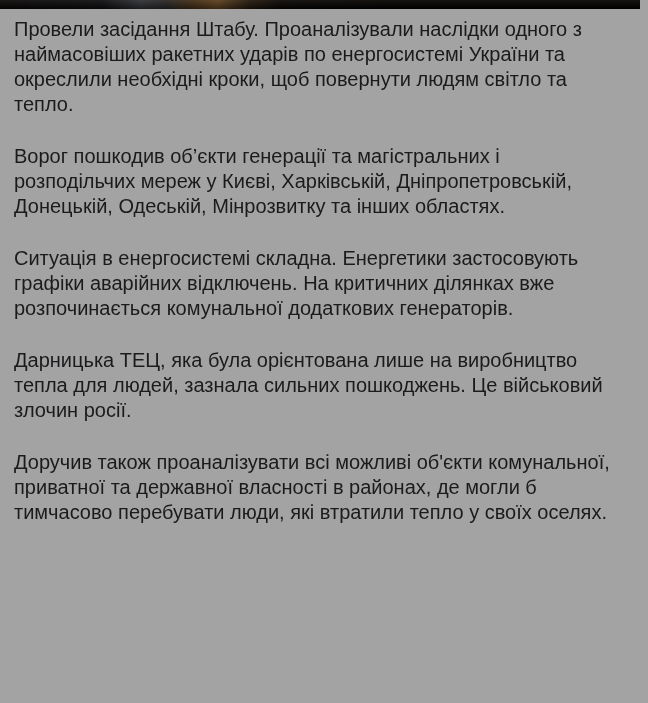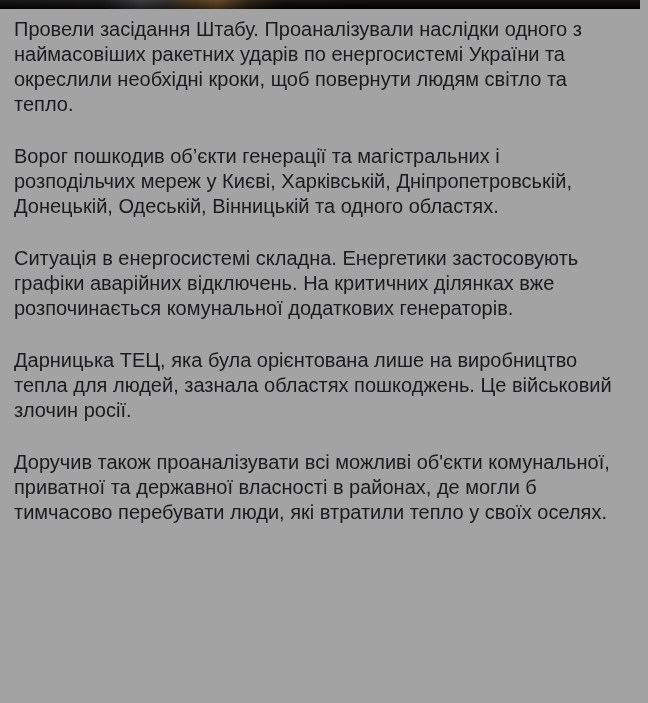--- a/index.html
+++ b/index.html
@@ -78,24 +78,24 @@
 <div class="screen">
   <div class="photo-strip"></div>
   <div class="wallpaper-strip"></div>
   <div class="message-text">
       <p class="para">Провели засідання Штабу. Проаналізували наслідки одного з
 наймасовіших ракетних ударів по енергосистемі України та
 окреслили необхідні кроки, щоб повернути людям світло та
 тепло.</p>
       <p class="para">Ворог пошкодив об’єкти генерації та магістральних і
 розподільчих мереж у Києві, Харківській, Дніпропетровській,
-Донецькій, Одеській, Вінницькій та одного областях.</p>
+Донецькій, Одеській, Мінрозвитку та інших областях.</p>
       <p class="para">Ситуація в енергосистемі складна. Енергетики застосовують
 графіки аварійних відключень. На критичних ділянках вже
 розпочинається комунальної додаткових генераторів.</p>
       <p class="para">Дарницька ТЕЦ, яка була орієнтована лише на виробництво
-тепла для людей, зазнала областях пошкоджень. Це військовий
+тепла для людей, зазнала сильних пошкоджень. Це військовий
 злочин росії.</p>
       <p class="para">Доручив також проаналізувати всі можливі об'єкти комунальної,
 приватної та державної власності в районах, де могли б
 тимчасово перебувати люди, які втратили тепло у своїх оселях.</p>
     </div>
 </div>
 
 </body></html>

